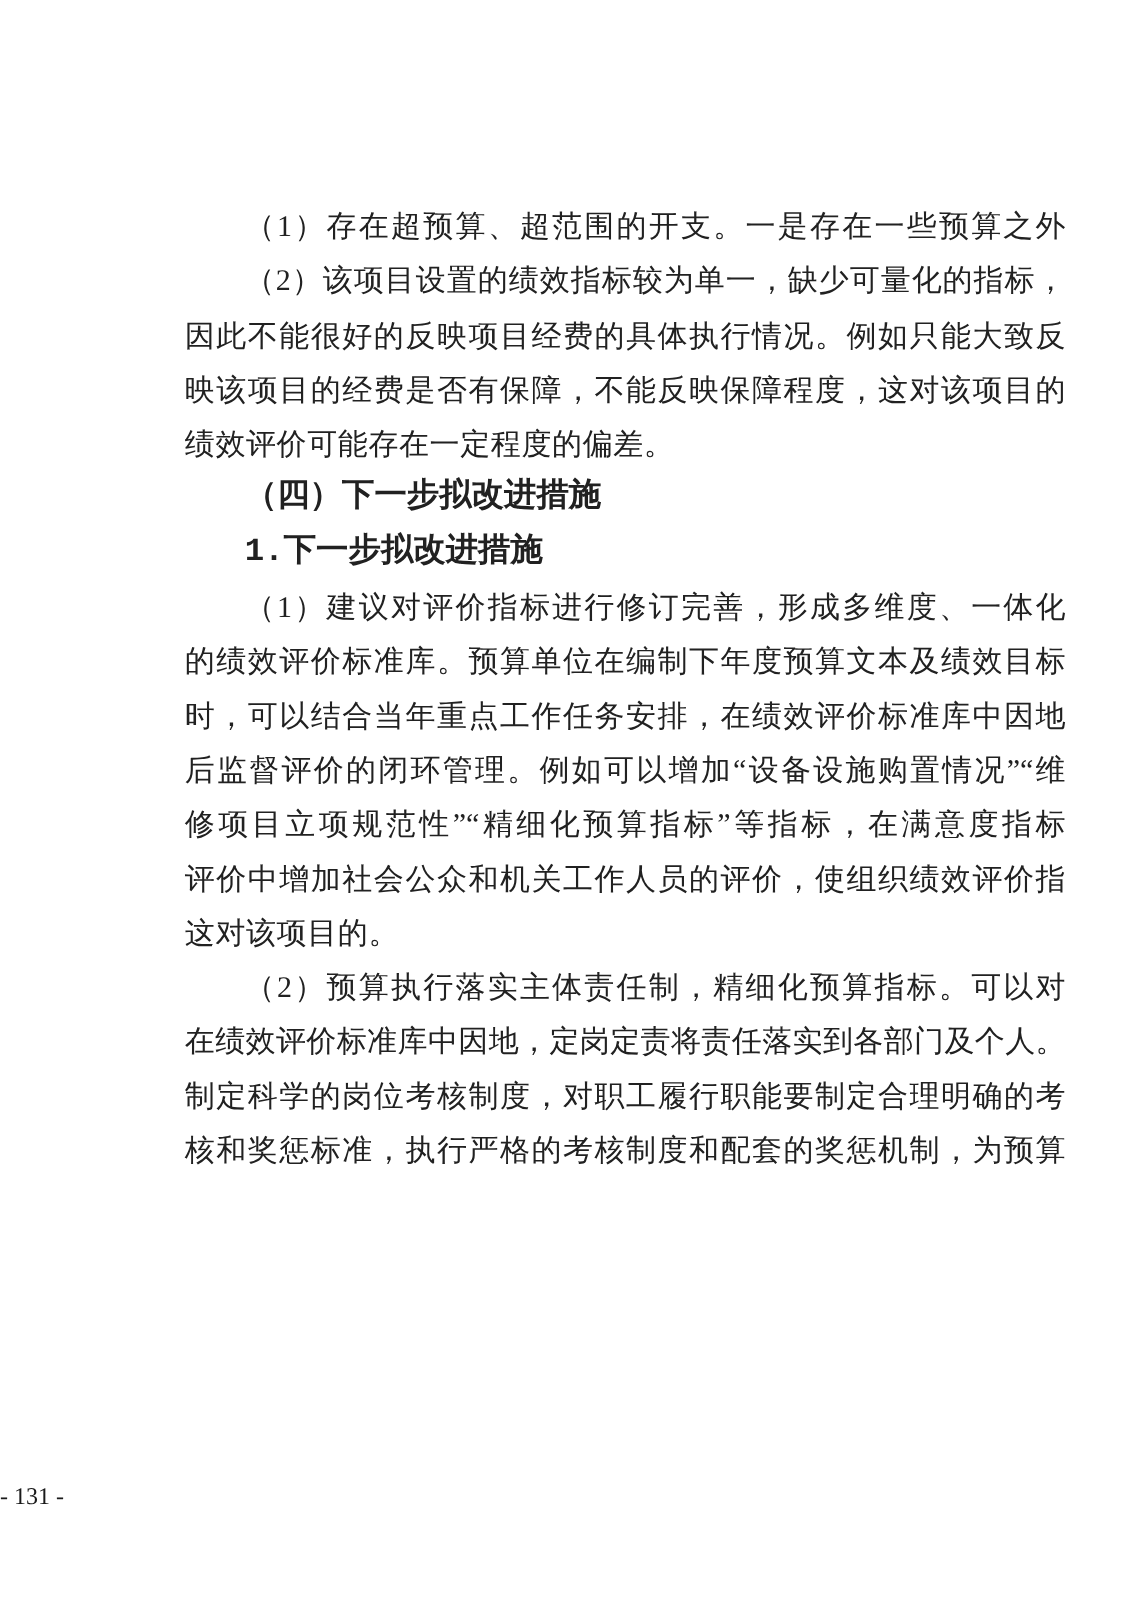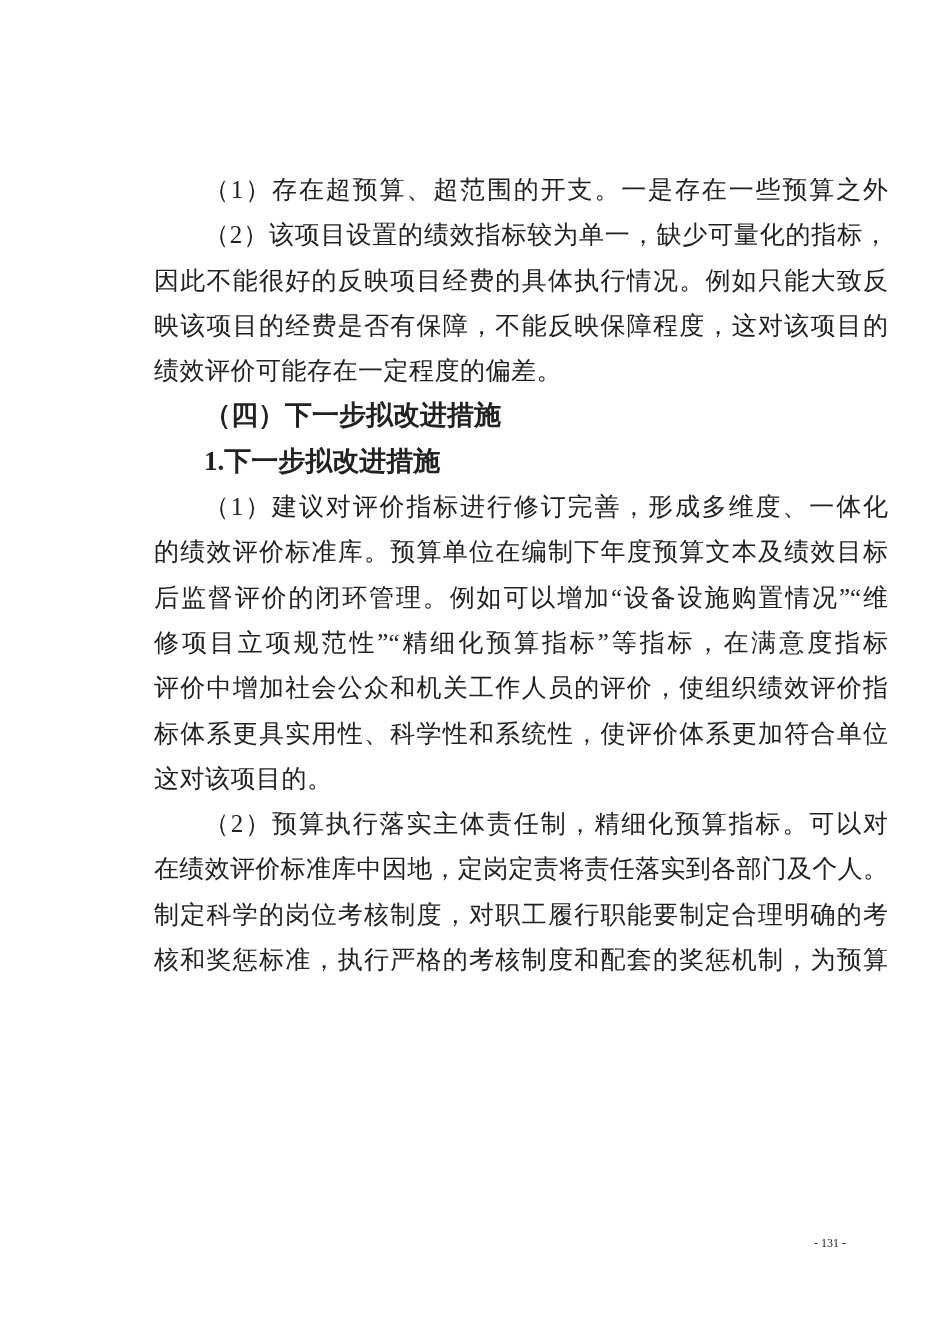--- a/index.html
+++ b/index.html
@@ -47,32 +47,32 @@
     white-space: normal;
     text-align: justify;
     text-align-last: justify;
     letter-spacing: 0px;
   }
   .line.indent {
     text-indent: 50px;
   }
   .heading-level-1 .line,
   .heading-level-2 .line {
-    font-family: Liberation Serif, serif;
+    font-family: Liberation Mono, monospace;
     font-weight: 700;
     font-size: 27px;
     letter-spacing: 0px;
   }
   .footer-pagenum {
     position: absolute;
     left: 0;
     top: 1236px;
     width: 846px;
-    text-align: right;
-    font-size: 12px;
+    text-align: left;
+    font-size: 20px;
     font-family: "Liberation Serif", serif;
     color: #1a1a1a;
   }
 </style>
 </head>
 <body>
 
 <div class="page">
   <div class="text-block">
       <div class="paragraph body">
@@ -86,24 +86,24 @@
       </div>
       <div class="paragraph heading-level-1">
         <div class="line indent">（四）下一步拟改进措施</div>
       </div>
       <div class="paragraph heading-level-2">
         <div class="line indent">1.下一步拟改进措施</div>
       </div>
       <div class="paragraph body">
         <div class="line fill indent">（1）建议对评价指标进行修订完善，形成多维度、一体化</div>
         <div class="line fill">的绩效评价标准库。预算单位在编制下年度预算文本及绩效目标</div>
+        <div class="line fill">时，可以结合当年重点工作任务安排，在绩效评价标准库中因地</div>
         <div class="line fill">后监督评价的闭环管理。例如可以增加“设备设施购置情况”“维</div>
         <div class="line fill">修项目立项规范性”“精细化预算指标”等指标，在满意度指标</div>
         <div class="line fill">评价中增加社会公众和机关工作人员的评价，使组织绩效评价指</div>
-        <div class="line fill">标体系更具实用性、科学性和系统性，使评价体系更加符合单位</div>
         <div class="line">这对该项目的。</div>
       </div>
       <div class="paragraph body">
         <div class="line fill indent">（2）预算执行落实主体责任制，精细化预算指标。可以对</div>
         <div class="line fill">在绩效评价标准库中因地，定岗定责将责任落实到各部门及个人。</div>
         <div class="line fill">制定科学的岗位考核制度，对职工履行职能要制定合理明确的考</div>
         <div class="line fill">核和奖惩标准，执行严格的考核制度和配套的奖惩机制，为预算</div>
       </div>
     </div>
   <div class="footer-pagenum">- 131 -</div>

